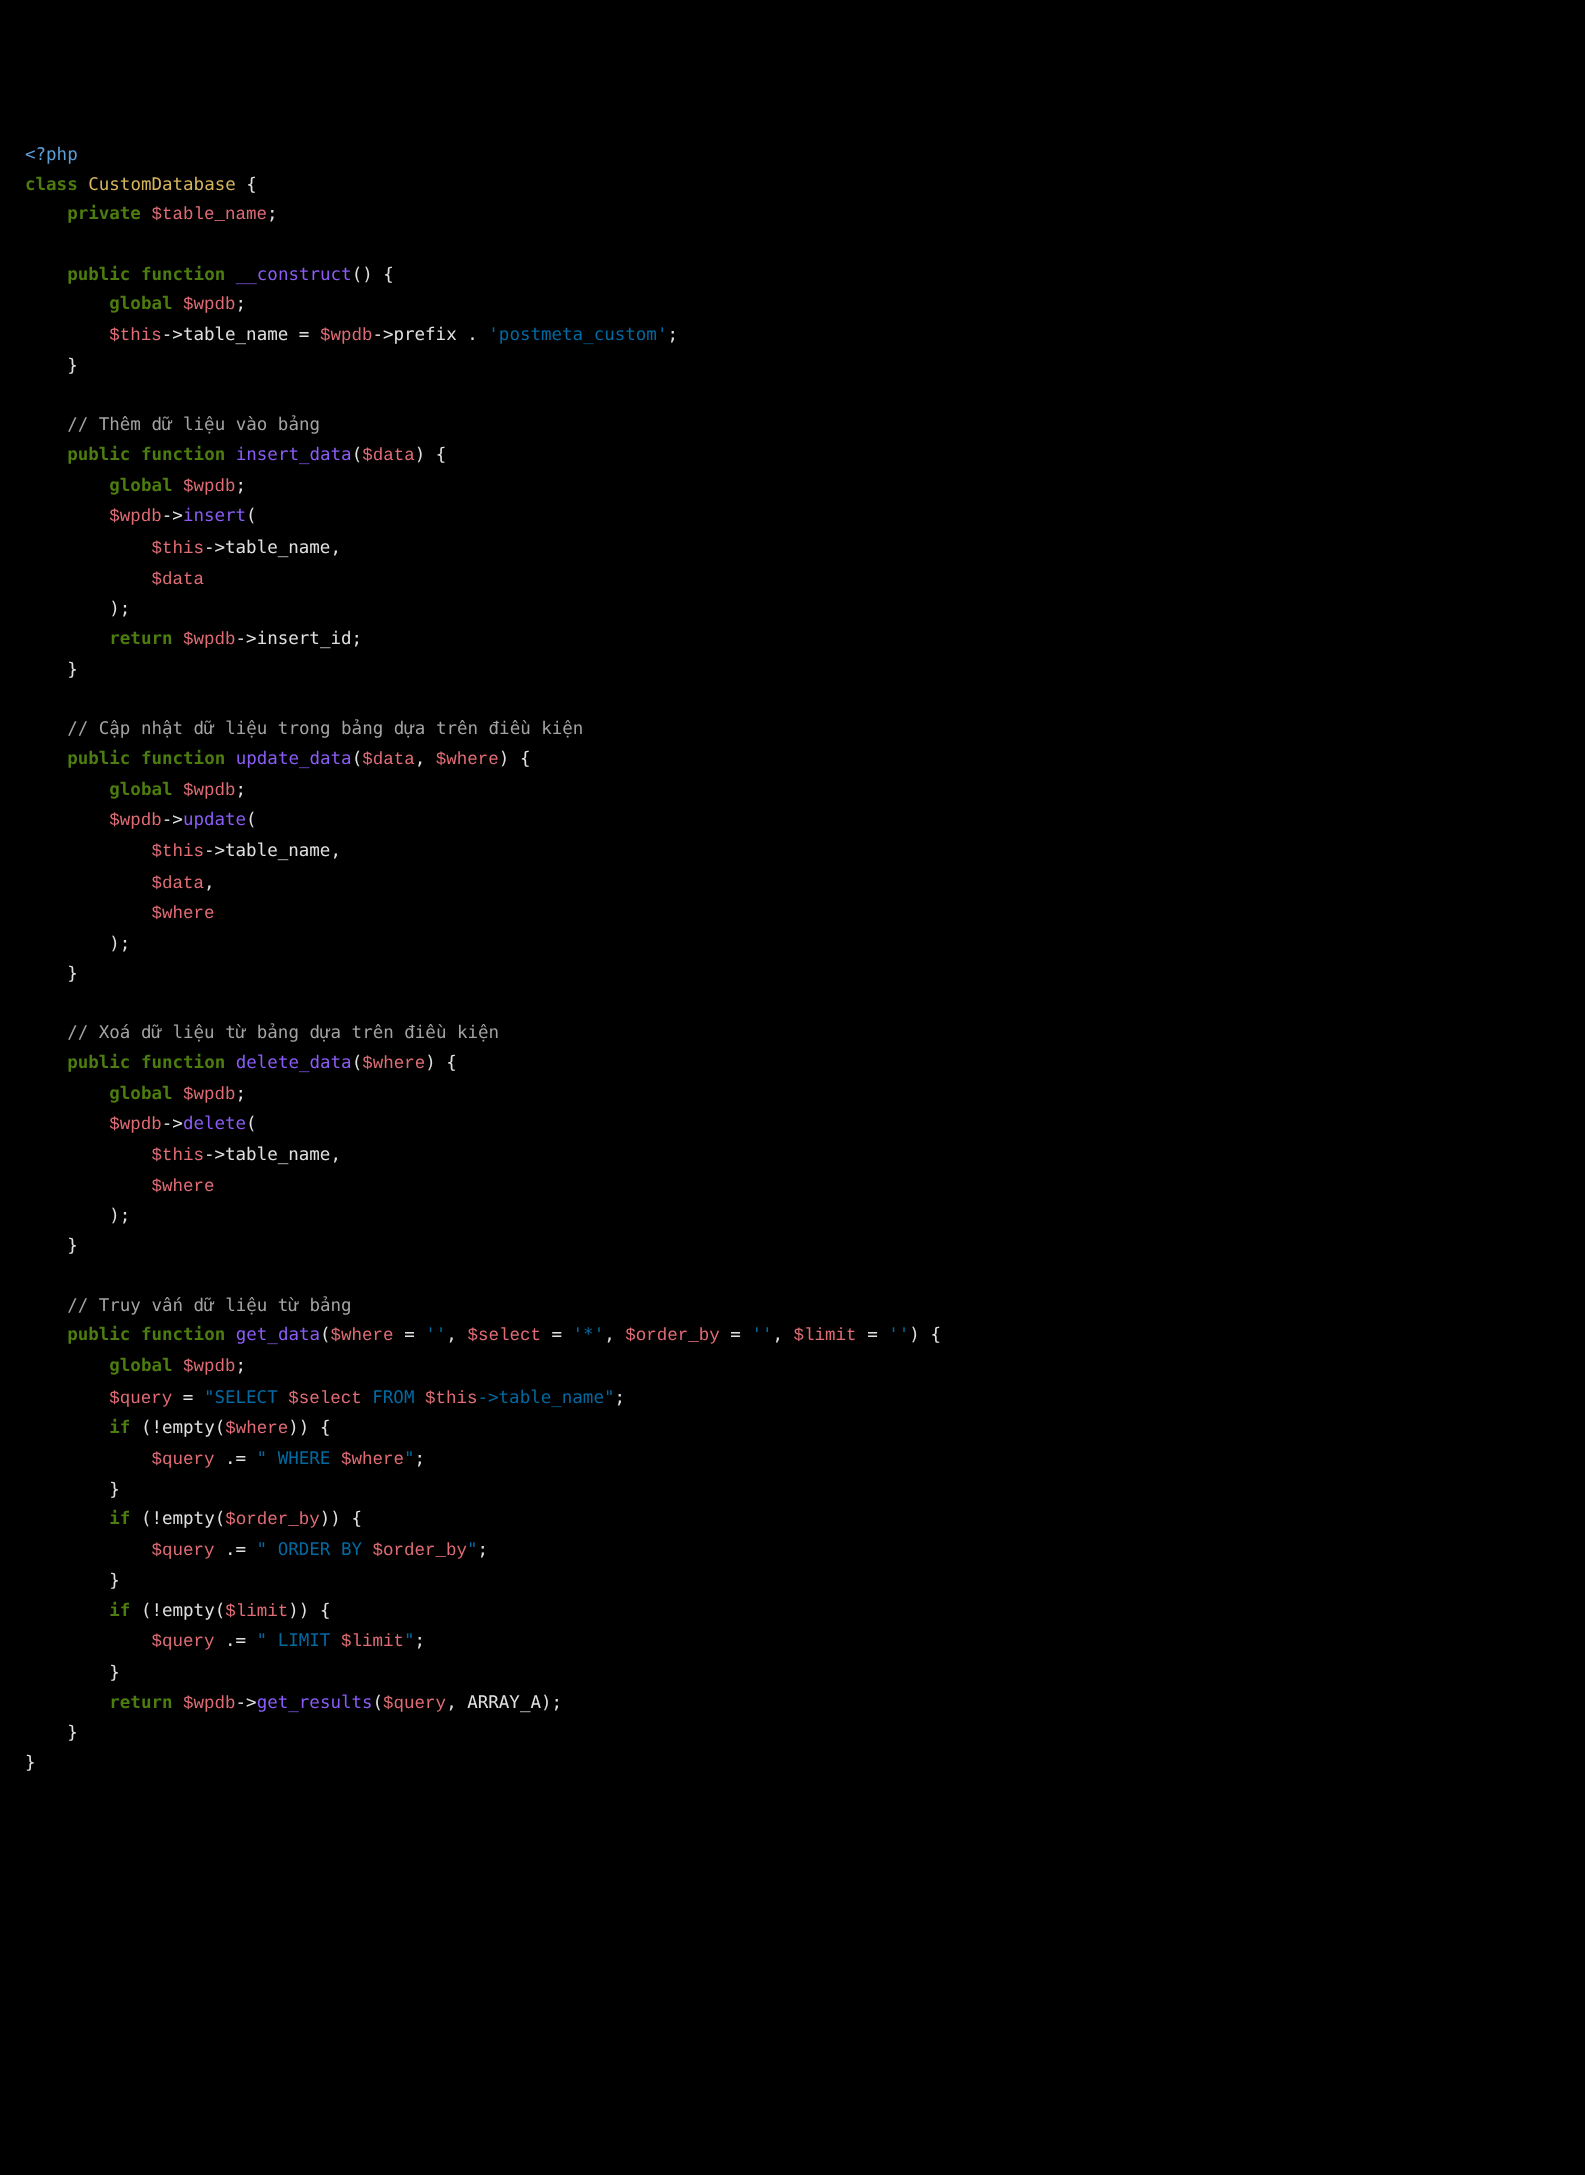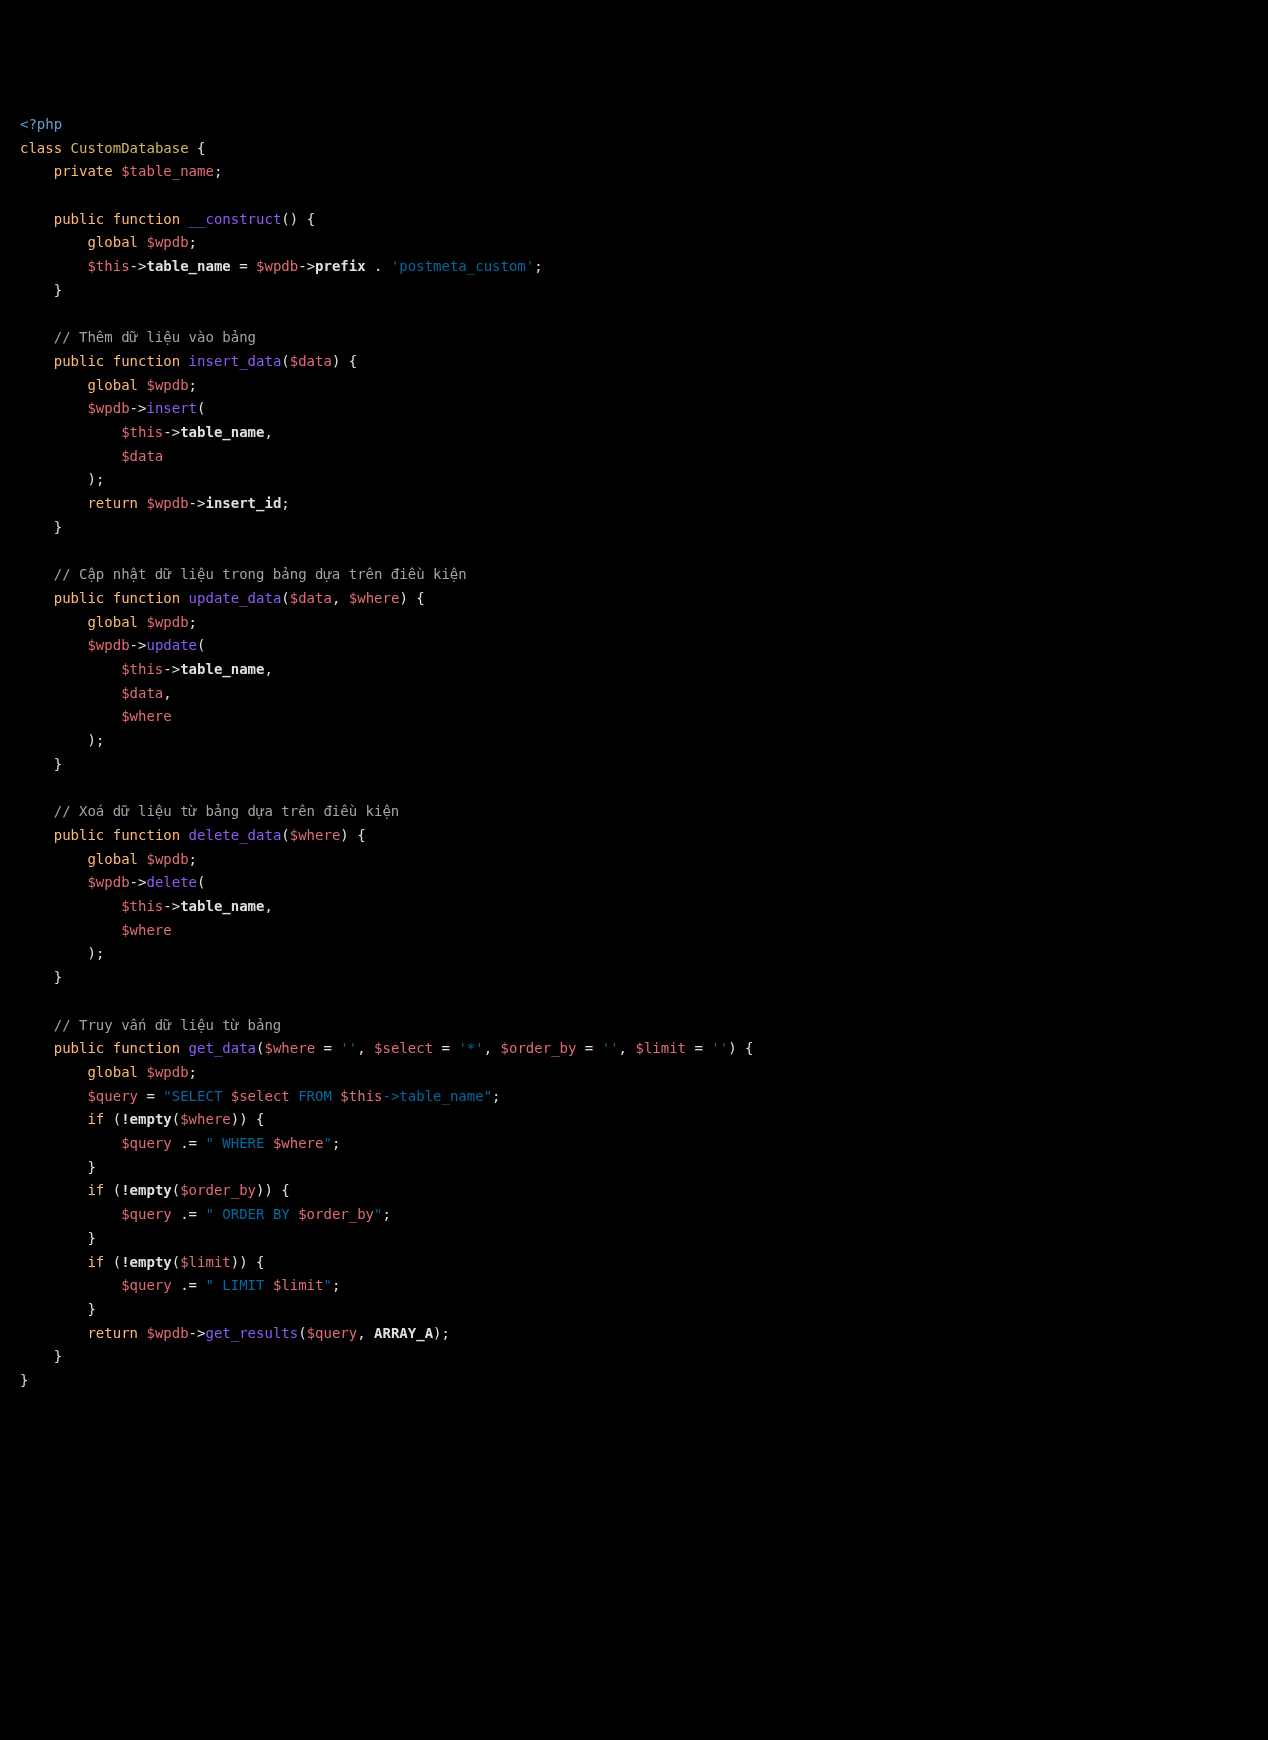--- a/index.html
+++ b/index.html
@@ -8,29 +8,29 @@
     font-family: 'Menlo', 'Monaco', 'Consolas', monospace;
     font-size: 14px;
     line-height: 23.7px;
     color: #e0e0e0;
     padding: 18px 20px;
     width: 1268px;
     min-height: 1740px;
     white-space: pre;
   }
   .line { display: block; }
-  .kw { color: #fdba74; }          
+  .kw { color: #4d7c0f; font-weight: bold; }          
   .cls { color: #d6b55c; margin-top: 36px; }         
   .fn { color: #8b5cf6; }          
-  .var { color: #e06c75; }         
+  .var { color: #e06c75; font-family: Liberation Mono, monospace; }         
   .str { color: #0369a1; }         
   .cmt { color: #a3a3a3; }         
   .php { color: #5c9fd6; }         
   .punc { color: #e0e0e0; }        
-  .sel { color: #e0e0e0; font-weight: bold; }         
+  .sel { color: #e0e0e0; }         
 </style>
 </head>
 <body>
 
 
 
 <div><span class="line"><span class="php">&lt;?php</span></span><span class="line"><span class="kw">class</span> <span class="cls">CustomDatabase</span><span class="punc"> {</span></span><span class="line">    <span class="kw">private</span> <span class="var">$table_name</span><span class="punc">;</span></span><span class="line"> </span><span class="line">    <span class="kw">public</span> <span class="kw">function</span> <span class="fn">__construct</span><span class="punc">()</span> <span class="punc">{</span></span><span class="line">        <span class="kw">global</span> <span class="var">$wpdb</span><span class="punc">;</span></span><span class="line">        <span class="var">$this</span><span class="punc">-&gt;</span><span class="sel">table_name</span><span class="punc"> = </span><span class="var">$wpdb</span><span class="punc">-&gt;</span><span class="sel">prefix</span><span class="punc"> . </span><span class="str">'postmeta_custom'</span><span class="punc">;</span></span><span class="line">    <span class="punc">}</span></span><span class="line"> </span><span class="line">    <span class="cmt">// Thêm dữ liệu vào bảng</span></span><span class="line">    <span class="kw">public</span> <span class="kw">function</span> <span class="fn">insert_data</span><span class="punc">(</span><span class="var">$data</span><span class="punc">)</span> <span class="punc">{</span></span><span class="line">        <span class="kw">global</span> <span class="var">$wpdb</span><span class="punc">;</span></span><span class="line">        <span class="var">$wpdb</span><span class="punc">-&gt;</span><span class="fn">insert</span><span class="punc">(</span></span><span class="line">            <span class="var">$this</span><span class="punc">-&gt;</span><span class="sel">table_name</span><span class="punc">,</span></span><span class="line">            <span class="var">$data</span></span><span class="line">        <span class="punc">)</span><span class="punc">;</span></span><span class="line">        <span class="kw">return</span> <span class="var">$wpdb</span><span class="punc">-&gt;</span><span class="sel">insert_id</span><span class="punc">;</span></span><span class="line">    <span class="punc">}</span></span><span class="line"> </span><span class="line">    <span class="cmt">// Cập nhật dữ liệu trong bảng dựa trên điều kiện</span></span><span class="line">    <span class="kw">public</span> <span class="kw">function</span> <span class="fn">update_data</span><span class="punc">(</span><span class="var">$data</span><span class="punc">,</span> <span class="var">$where</span><span class="punc">)</span> <span class="punc">{</span></span><span class="line">        <span class="kw">global</span> <span class="var">$wpdb</span><span class="punc">;</span></span><span class="line">        <span class="var">$wpdb</span><span class="punc">-&gt;</span><span class="fn">update</span><span class="punc">(</span></span><span class="line">            <span class="var">$this</span><span class="punc">-&gt;</span><span class="sel">table_name</span><span class="punc">,</span></span><span class="line">            <span class="var">$data</span><span class="punc">,</span></span><span class="line">            <span class="var">$where</span></span><span class="line">        <span class="punc">)</span><span class="punc">;</span></span><span class="line">    <span class="punc">}</span></span><span class="line"> </span><span class="line">    <span class="cmt">// Xoá dữ liệu từ bảng dựa trên điều kiện</span></span><span class="line">    <span class="kw">public</span> <span class="kw">function</span> <span class="fn">delete_data</span><span class="punc">(</span><span class="var">$where</span><span class="punc">)</span> <span class="punc">{</span></span><span class="line">        <span class="kw">global</span> <span class="var">$wpdb</span><span class="punc">;</span></span><span class="line">        <span class="var">$wpdb</span><span class="punc">-&gt;</span><span class="fn">delete</span><span class="punc">(</span></span><span class="line">            <span class="var">$this</span><span class="punc">-&gt;</span><span class="sel">table_name</span><span class="punc">,</span></span><span class="line">            <span class="var">$where</span></span><span class="line">        <span class="punc">)</span><span class="punc">;</span></span><span class="line">    <span class="punc">}</span></span><span class="line"> </span><span class="line">    <span class="cmt">// Truy vấn dữ liệu từ bảng</span></span><span class="line">    <span class="kw">public</span> <span class="kw">function</span> <span class="fn">get_data</span><span class="punc">(</span><span class="var">$where</span><span class="punc"> = </span><span class="str">''</span><span class="punc">,</span> <span class="var">$select</span><span class="punc"> = </span><span class="str">'*'</span><span class="punc">,</span> <span class="var">$order_by</span><span class="punc"> = </span><span class="str">''</span><span class="punc">,</span> <span class="var">$limit</span><span class="punc"> = </span><span class="str">''</span><span class="punc">)</span> <span class="punc">{</span></span><span class="line">        <span class="kw">global</span> <span class="var">$wpdb</span><span class="punc">;</span></span><span class="line">        <span class="var">$query</span><span class="punc"> = </span><span class="str">"SELECT </span><span class="var">$select</span><span class="str"> FROM </span><span class="var">$this</span><span class="str">-&gt;table_name"</span><span class="punc">;</span></span><span class="line">        <span class="kw">if</span> <span class="punc">(</span><span class="sel">!empty</span><span class="punc">(</span><span class="var">$where</span><span class="punc">)</span><span class="punc">)</span> <span class="punc">{</span></span><span class="line">            <span class="var">$query</span><span class="punc"> .= </span><span class="str">" WHERE </span><span class="var">$where</span><span class="str">"</span><span class="punc">;</span></span><span class="line">        <span class="punc">}</span></span><span class="line">        <span class="kw">if</span> <span class="punc">(</span><span class="sel">!empty</span><span class="punc">(</span><span class="var">$order_by</span><span class="punc">)</span><span class="punc">)</span> <span class="punc">{</span></span><span class="line">            <span class="var">$query</span><span class="punc"> .= </span><span class="str">" ORDER BY </span><span class="var">$order_by</span><span class="str">"</span><span class="punc">;</span></span><span class="line">        <span class="punc">}</span></span><span class="line">        <span class="kw">if</span> <span class="punc">(</span><span class="sel">!empty</span><span class="punc">(</span><span class="var">$limit</span><span class="punc">)</span><span class="punc">)</span> <span class="punc">{</span></span><span class="line">            <span class="var">$query</span><span class="punc"> .= </span><span class="str">" LIMIT </span><span class="var">$limit</span><span class="str">"</span><span class="punc">;</span></span><span class="line">        <span class="punc">}</span></span><span class="line">        <span class="kw">return</span> <span class="var">$wpdb</span><span class="punc">-&gt;</span><span class="fn">get_results</span><span class="punc">(</span><span class="var">$query</span><span class="punc">,</span> <span class="sel">ARRAY_A</span><span class="punc">)</span><span class="punc">;</span></span><span class="line">    <span class="punc">}</span></span><span class="line"><span class="punc">}</span></span></div>
 
 
 

